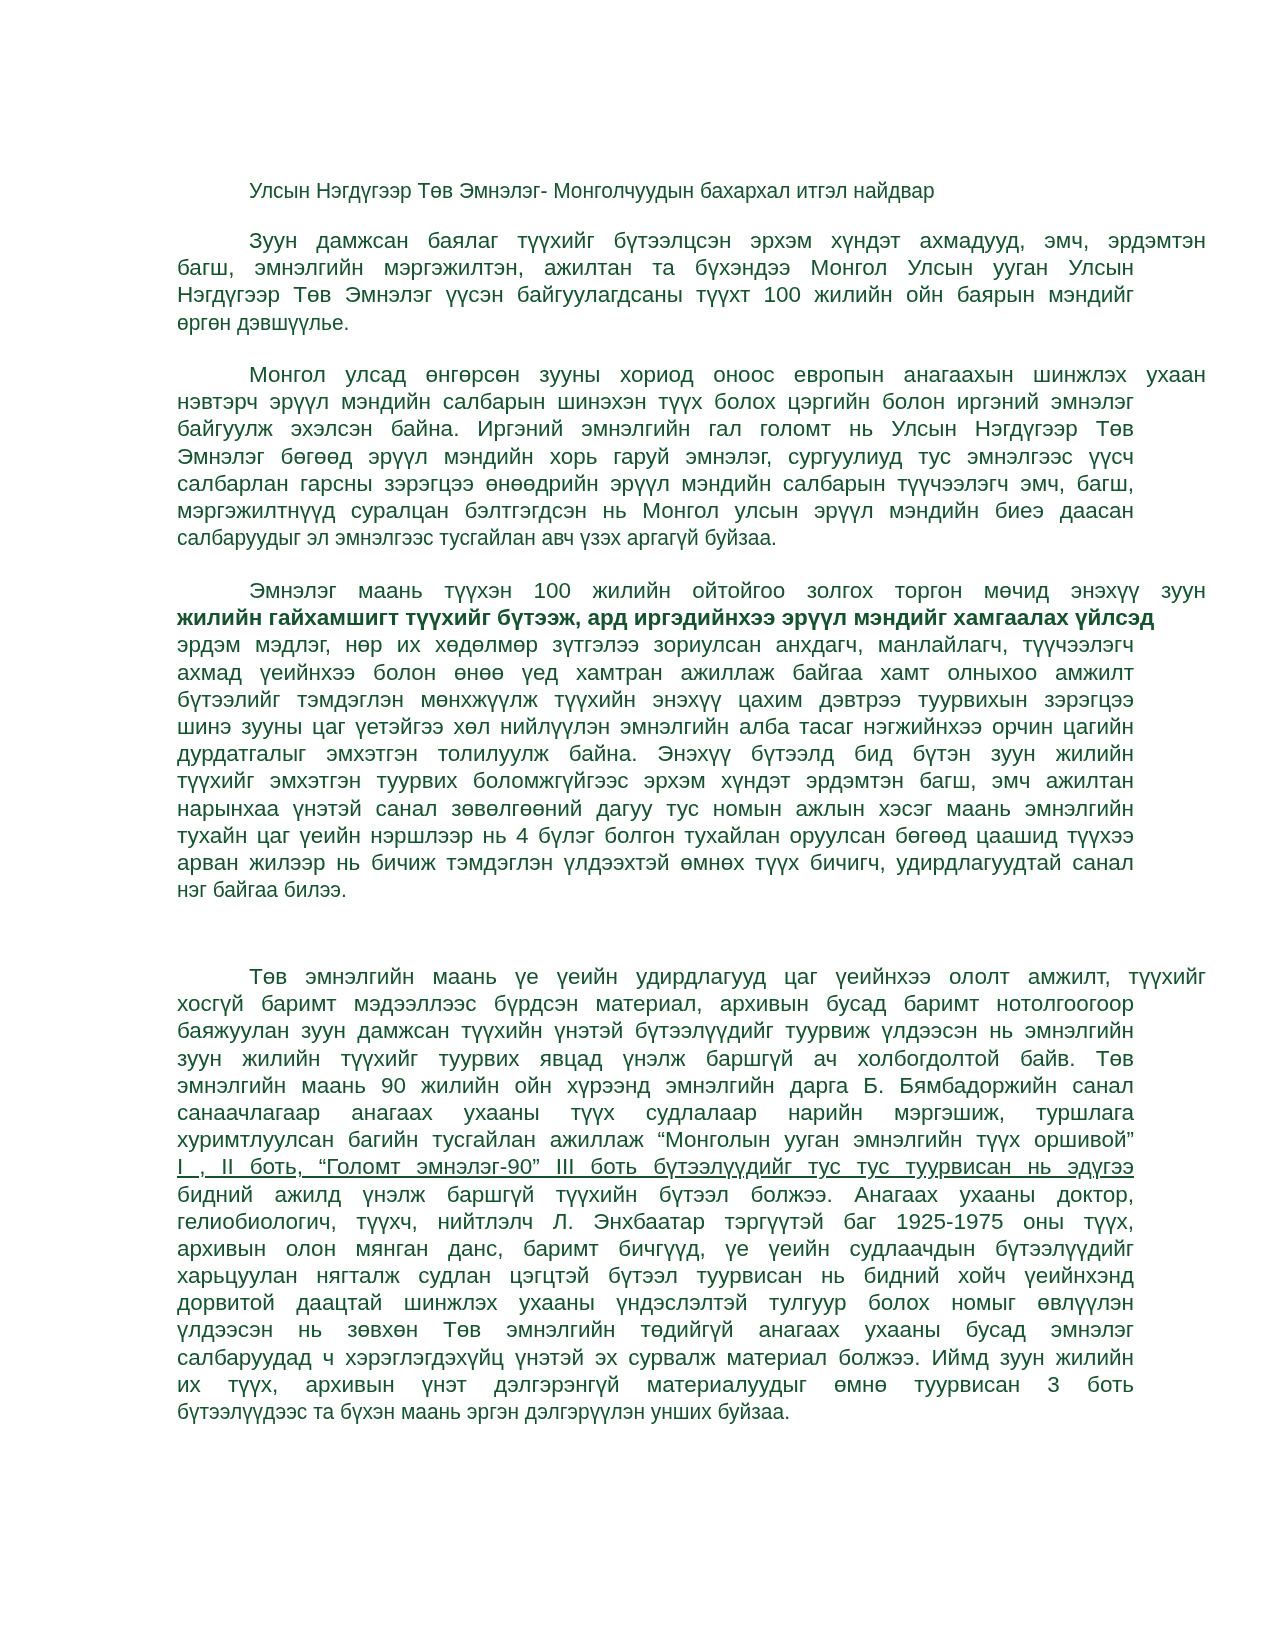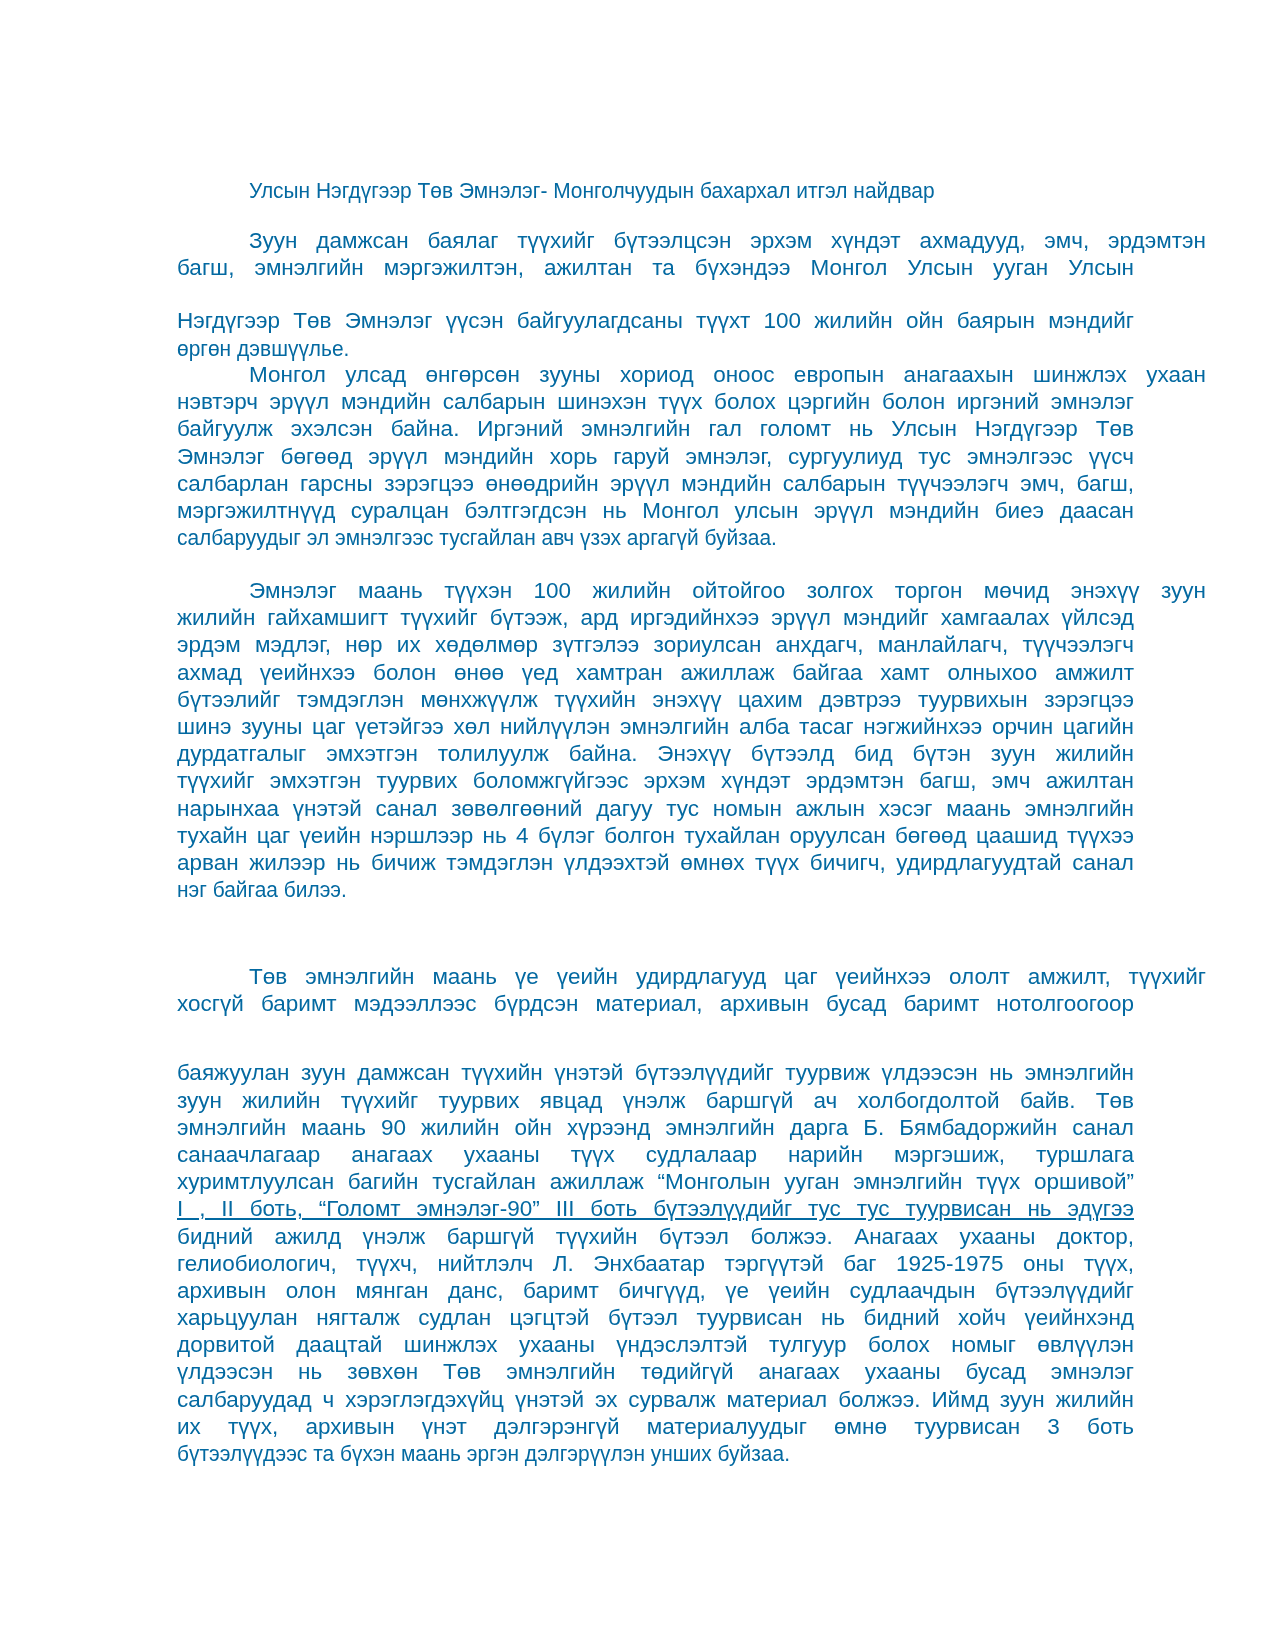--- a/index.html
+++ b/index.html
@@ -1,19 +1,19 @@
 <!DOCTYPE html>
 <html><head>
   <meta charset="utf-8">
   <style>
     html, body { margin: 0; padding: 0; background: #ffffff; }
     body { width: 1275px; height: 1650px; position: relative; overflow: hidden; }
     .page {
       position: absolute; left: 0; top: 0; width: 1275px; height: 1650px;
-      background: #ffffff; color: #0369a1;
+      background: #ffffff; color: #14532d;
       font-family: "Liberation Sans", sans-serif;
     }
     .title {
       position: absolute; left: 249px; top: 176px;
       font-size: 22.5px; line-height: 30px; white-space: nowrap;
       transform: scaleX(0.93); transform-origin: left top;
     }
     .para { position: absolute; left: 177px; width: 957px; }
     .line {
       display: block; height: 27.2px; line-height: 27.2px;
@@ -26,50 +26,50 @@
   </style>
 </head>
 <body>
 
 <div class="page">
   <div class="title">Улсын Нэгдүгээр Төв Эмнэлэг- Монголчуудын бахархал итгэл найдвар</div>
 
   <div class="para" style="top: 227px;">
       <div class="line first" style="white-space: nowrap; display: block; width: 957px;">Зуун дамжсан баялаг түүхийг бүтээлцсэн эрхэм хүндэт ахмадууд, эмч, эрдэмтэн</div>
       <div class="line" style="white-space: nowrap; display: block; width: 957px;">багш, эмнэлгийн мэргэжилтэн, ажилтан  та бүхэндээ Монгол Улсын   ууган Улсын</div>
-      <div class="line" style="white-space: nowrap; display: block; width: 957px; margin-top: 26px;">Нэгдүгээр Төв Эмнэлэг үүсэн байгуулагдсаны түүхт 100 жилийн ойн баярын мэндийг</div>
+      <div class="line" style="white-space: nowrap; display: block; width: 957px;">Нэгдүгээр Төв Эмнэлэг үүсэн байгуулагдсаны түүхт 100 жилийн ойн баярын мэндийг</div>
       <div class="line last" style="white-space: nowrap; display: block; width: auto; transform-origin: left top; transform: scaleX(0.93);">өргөн дэвшүүлье.</div>
     </div>
   <div class="para" style="top: 361px;">
       <div class="line first" style="white-space: nowrap; display: block; width: 957px;">Монгол улсад  өнгөрсөн зууны хориод оноос европын анагаахын шинжлэх ухаан</div>
       <div class="line" style="white-space: nowrap; display: block; width: 957px;">нэвтэрч эрүүл мэндийн салбарын  шинэхэн түүх болох цэргийн болон иргэний эмнэлэг</div>
       <div class="line" style="white-space: nowrap; display: block; width: 957px;">байгуулж эхэлсэн байна. Иргэний эмнэлгийн гал голомт нь Улсын Нэгдүгээр Төв</div>
       <div class="line" style="white-space: nowrap; display: block; width: 957px;">Эмнэлэг бөгөөд эрүүл мэндийн   хорь гаруй  эмнэлэг, сургуулиуд  тус эмнэлгээс үүсч</div>
       <div class="line" style="white-space: nowrap; display: block; width: 957px;">салбарлан гарсны зэрэгцээ өнөөдрийн эрүүл мэндийн салбарын түүчээлэгч  эмч, багш,</div>
       <div class="line" style="white-space: nowrap; display: block; width: 957px;">мэргэжилтнүүд суралцан бэлтгэгдсэн нь Монгол улсын эрүүл мэндийн биеэ даасан</div>
       <div class="line last" style="white-space: nowrap; display: block; width: auto; transform-origin: left top; transform: scaleX(0.93);">салбаруудыг эл эмнэлгээс тусгайлан авч үзэх аргагүй буйзаа.</div>
     </div>
   <div class="para" style="top: 577px;">
       <div class="line first" style="white-space: nowrap; display: block; width: 957px;">Эмнэлэг маань түүхэн  100 жилийн ойтойгоо золгох  торгон мөчид   энэхүү  зуун</div>
-      <div class="line" style="white-space: nowrap; display: block; width: 957px;">жилийн гайхамшигт түүхийг бүтээж, ард иргэдийнхээ эрүүл мэндийг хамгаалах үйлсэд</div>
+      <div class="line" style="white-space: nowrap; display: block; width: 957px; font-weight: bold;">жилийн гайхамшигт түүхийг бүтээж, ард иргэдийнхээ эрүүл мэндийг хамгаалах үйлсэд</div>
       <div class="line" style="white-space: nowrap; display: block; width: 957px;">эрдэм мэдлэг, нөр их хөдөлмөр зүтгэлээ зориулсан анхдагч, манлайлагч, түүчээлэгч</div>
       <div class="line" style="white-space: nowrap; display: block; width: 957px;">ахмад үеийнхээ болон өнөө үед хамтран ажиллаж байгаа хамт олныхоо  амжилт</div>
       <div class="line" style="white-space: nowrap; display: block; width: 957px;">бүтээлийг тэмдэглэн мөнхжүүлж түүхийн энэхүү  цахим дэвтрээ туурвихын зэрэгцээ</div>
       <div class="line" style="white-space: nowrap; display: block; width: 957px;">шинэ зууны цаг үетэйгээ хөл нийлүүлэн эмнэлгийн алба тасаг нэгжийнхээ орчин цагийн</div>
       <div class="line" style="white-space: nowrap; display: block; width: 957px;">дурдатгалыг эмхэтгэн толилуулж байна.  Энэхүү бүтээлд бид бүтэн зуун жилийн</div>
       <div class="line" style="white-space: nowrap; display: block; width: 957px;">түүхийг эмхэтгэн  туурвих боломжгүйгээс  эрхэм хүндэт эрдэмтэн багш, эмч  ажилтан</div>
       <div class="line" style="white-space: nowrap; display: block; width: 957px;">нарынхаа   үнэтэй санал зөвөлгөөний дагуу тус номын ажлын хэсэг маань эмнэлгийн</div>
       <div class="line" style="white-space: nowrap; display: block; width: 957px;">тухайн цаг үеийн нэршлээр нь 4 бүлэг болгон тухайлан оруулсан бөгөөд цаашид түүхээ</div>
       <div class="line" style="white-space: nowrap; display: block; width: 957px;">арван жилээр нь бичиж тэмдэглэн үлдээхтэй өмнөх түүх бичигч,  удирдлагуудтай санал</div>
       <div class="line last" style="white-space: nowrap; display: block; width: auto; transform-origin: left top; transform: scaleX(0.93);">нэг байгаа билээ.</div>
     </div>
   <div class="para" style="top: 963px;">
       <div class="line first" style="white-space: nowrap; display: block; width: 957px;">Төв эмнэлгийн маань үе үеийн удирдлагууд цаг үеийнхээ ололт амжилт, түүхийг</div>
       <div class="line" style="white-space: nowrap; display: block; width: 957px;">хосгүй баримт мэдээллээс бүрдсэн материал, архивын бусад баримт нотолгоогоор</div>
-      <div class="line" style="white-space: nowrap; display: block; width: 957px; margin-top: 42px;">баяжуулан  зуун дамжсан түүхийн үнэтэй бүтээлүүдийг туурвиж үлдээсэн нь эмнэлгийн</div>
+      <div class="line" style="white-space: nowrap; display: block; width: 957px;">баяжуулан  зуун дамжсан түүхийн үнэтэй бүтээлүүдийг туурвиж үлдээсэн нь эмнэлгийн</div>
       <div class="line" style="white-space: nowrap; display: block; width: 957px;">зуун жилийн түүхийг туурвих явцад  үнэлж баршгүй  ач холбогдолтой байв.  Төв</div>
       <div class="line" style="white-space: nowrap; display: block; width: 957px;">эмнэлгийн маань 90 жилийн ойн хүрээнд эмнэлгийн дарга  Б. Бямбадоржийн санал</div>
       <div class="line" style="white-space: nowrap; display: block; width: 957px;">санаачлагаар  анагаах ухааны түүх судлалаар нарийн мэргэшиж, туршлага</div>
       <div class="line" style="white-space: nowrap; display: block; width: 957px;">хуримтлуулсан багийн тусгайлан ажиллаж  “Монголын ууган эмнэлгийн түүх оршивой”</div>
       <div class="line" style="white-space: nowrap; display: block; width: 957px; text-decoration: underline;">I , II боть,  “Голомт эмнэлэг-90” III боть бүтээлүүдийг  тус тус  туурвисан  нь эдүгээ</div>
       <div class="line" style="white-space: nowrap; display: block; width: 957px;">бидний ажилд үнэлж баршгүй түүхийн бүтээл болжээ.  Анагаах ухааны доктор,</div>
       <div class="line" style="white-space: nowrap; display: block; width: 957px;">гелиобиологич, түүхч, нийтлэлч Л. Энхбаатар тэргүүтэй баг 1925-1975 оны түүх,</div>
       <div class="line" style="white-space: nowrap; display: block; width: 957px;">архивын олон мянган данс, баримт бичгүүд, үе үеийн судлаачдын бүтээлүүдийг</div>
       <div class="line" style="white-space: nowrap; display: block; width: 957px;">харьцуулан нягталж судлан  цэгцтэй бүтээл туурвисан нь бидний хойч үеийнхэнд</div>
       <div class="line" style="white-space: nowrap; display: block; width: 957px;">дорвитой даацтай шинжлэх ухааны үндэслэлтэй тулгуур болох номыг өвлүүлэн</div>

